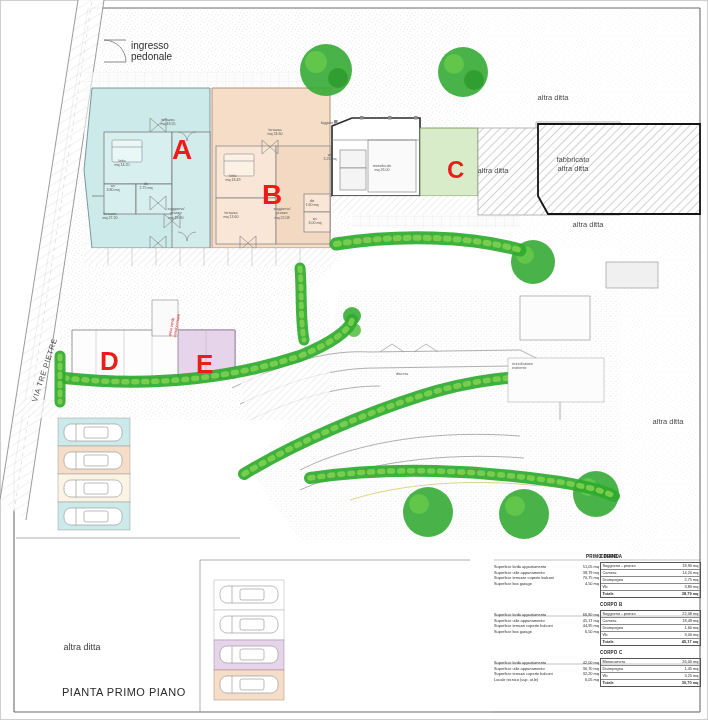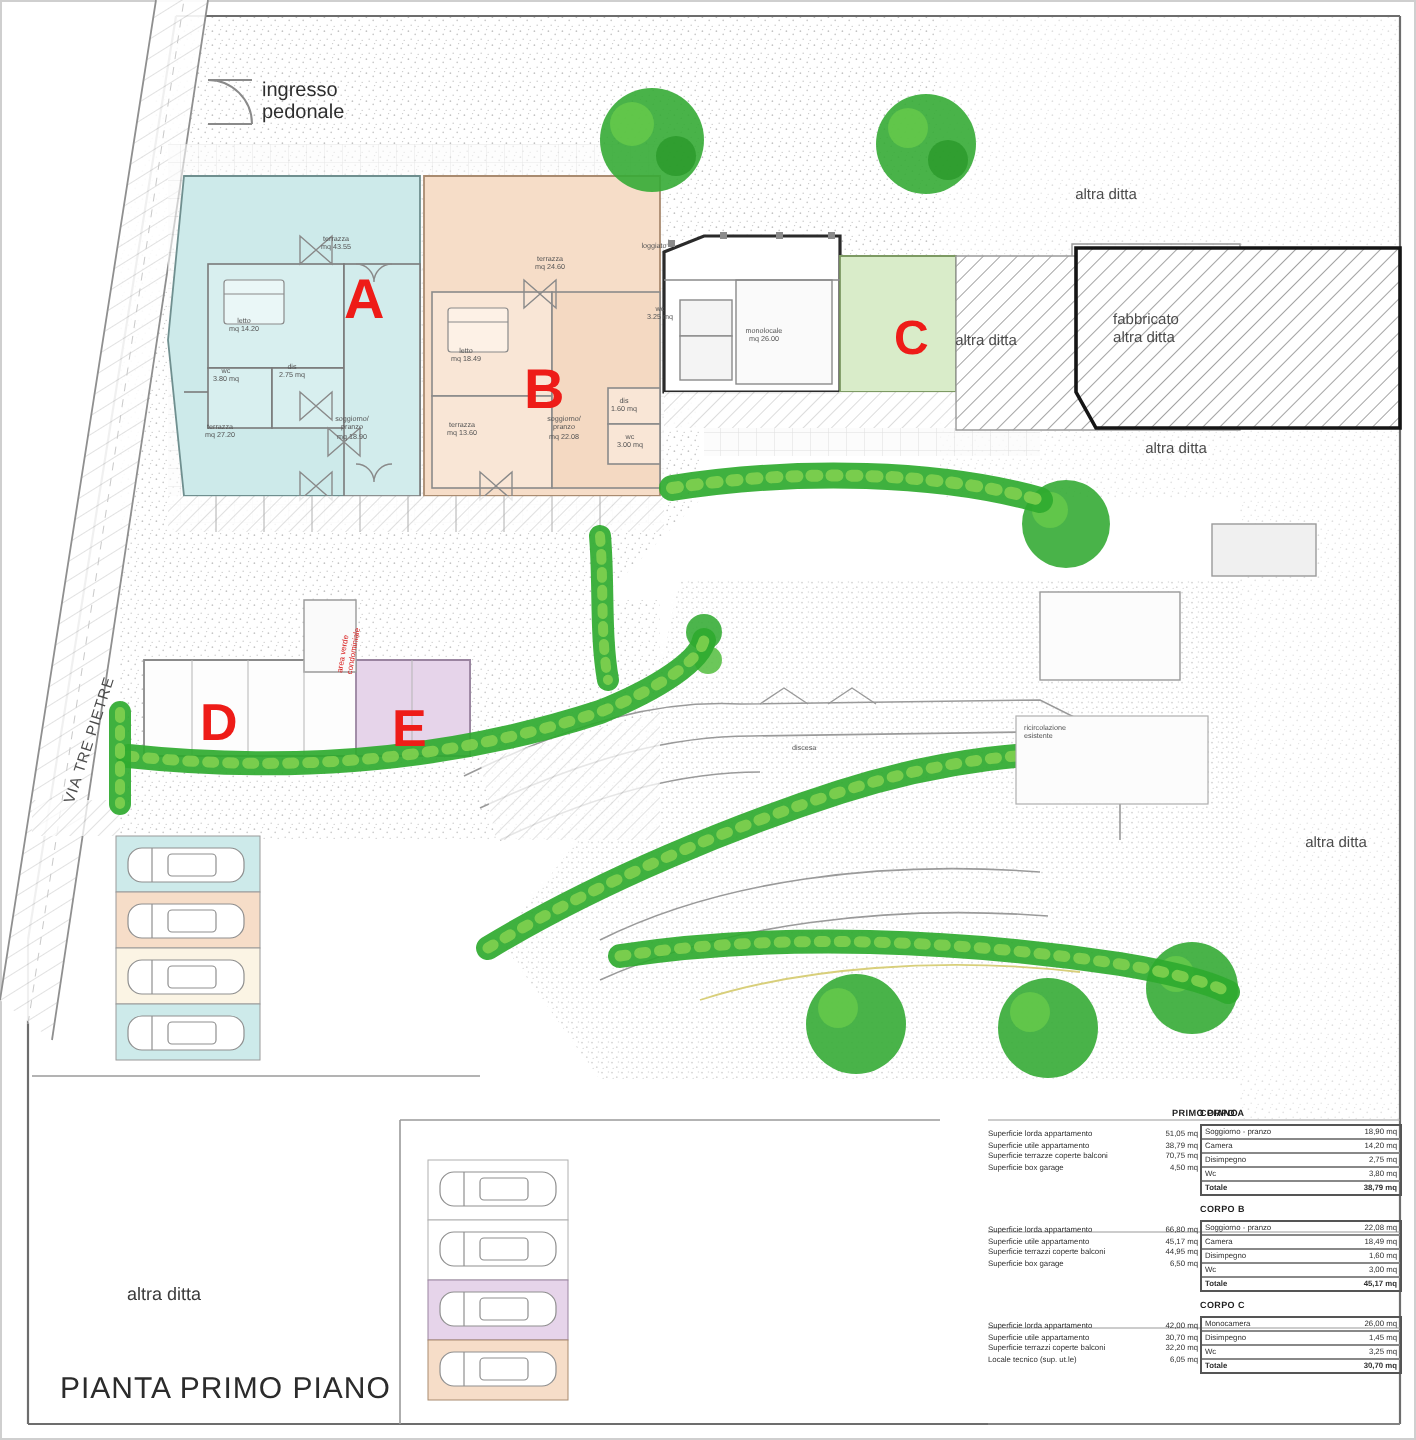--- a/index.html
+++ b/index.html
@@ -6,21 +6,21 @@
   body{width:708px;height:720px;position:relative;overflow:hidden;
        font-family:"Liberation Sans",sans-serif;color:#333;}
   #plan{position:absolute;left:0;top:0;width:708px;height:720px;}
   
   .lbl{position:absolute;font-family:"Liberation Sans",sans-serif;color:#3a3a3a;white-space:pre;}
   .lbl-ingresso{font-size:10px;line-height:11px;color:#2e2e2e;}
   .lbl-ditta{font-size:7.5px;color:#4a4a4a;}
   .lbl-ditta-big{font-size:9px;color:#3b3b3b;}
   .lbl-street{font-size:7.5px;color:#4a4a4a;letter-spacing:.6px;
               transform-origin:0 0;transform:rotate(-72deg);}
-  .lbl-title{font-size:15px;color:#2b2b2b;letter-spacing:.5px;}
+  .lbl-title{font-size:11px;color:#2b2b2b;letter-spacing:.5px;margin-left:32px;}
   .lbl-tiny{font-size:3.6px;color:#555;line-height:4.4px;}
   .lbl-red-vert{font-size:4px;color:#d81d1d;transform-origin:0 0;
                 transform:rotate(-80deg);white-space:pre;line-height:4.6px;}
   .letter{position:absolute;color:#ee1c18;font-weight:bold;
           font-family:"Liberation Sans",sans-serif;line-height:1;}
   
   #tables{position:absolute;left:494px;top:552px;width:206px;height:166px;
           font-size:3.9px;color:#2e2e2e;}
   .t-head{font-weight:bold;font-size:4.6px;letter-spacing:.2px;color:#1e1e1e;}
   .corpo-head{font-weight:bold;font-size:4.5px;letter-spacing:.2px;color:#1e1e1e;}
@@ -360,21 +360,21 @@
 <div class="lbl lbl-ingresso" style="left:131px;top:40px;">ingresso
 pedonale</div>
 
 <div class="lbl lbl-street" style="left:30px;top:400px;">VIA TRE PIETRE</div>
 
 <div class="lbl lbl-title" style="left:30px;top:686px;">PIANTA PRIMO PIANO</div>
 
 <div id="neighbor-layer">
     <div class="lbl lbl-ditta" style="left: 553px; top: 97px; transform: translate(-50%, -50%); text-align: center;">altra ditta</div>
     <div class="lbl lbl-ditta" style="left: 493px; top: 170px; transform: translate(-50%, -50%); text-align: center;">altra ditta</div>
-    <div class="lbl lbl-ditta" style="left: 573px; top: 164px; transform: translate(-50%, -50%); ">fabbricato
+    <div class="lbl lbl-ditta" style="left: 573px; top: 164px; transform: translate(-50%, -50%); text-align: center;">fabbricato
 altra ditta</div>
     <div class="lbl lbl-ditta" style="left: 588px; top: 224px; transform: translate(-50%, -50%); text-align: center;">altra ditta</div>
     <div class="lbl lbl-ditta" style="left: 668px; top: 421px; transform: translate(-50%, -50%); text-align: center;">altra ditta</div>
     <div class="lbl lbl-ditta-big" style="left: 82px; top: 647px; transform: translate(-50%, -50%); text-align: center;">altra ditta</div>
   </div>
 
 <div id="marker-layer">
     <div class="letter" style="left: 172px; top: 136px; font-size: 28px; color: rgb(238, 28, 24);">A</div>
     <div class="letter" style="left: 262px; top: 181px; font-size: 28px; color: rgb(238, 28, 24);">B</div>
     <div class="letter" style="left: 447px; top: 158px; font-size: 24px; color: rgb(238, 28, 24);">C</div>

